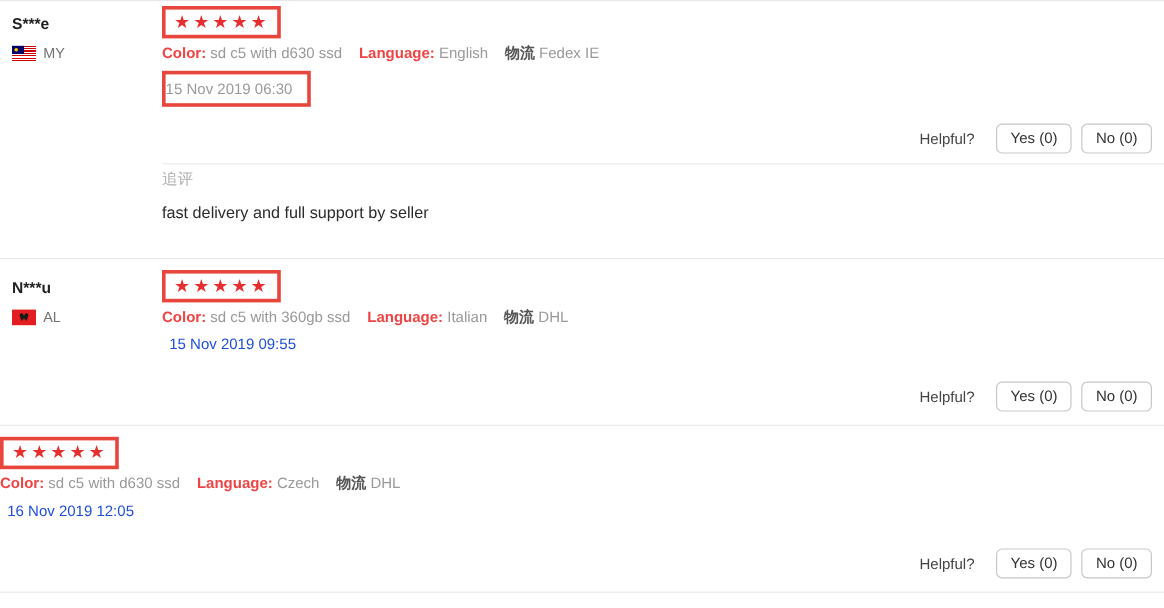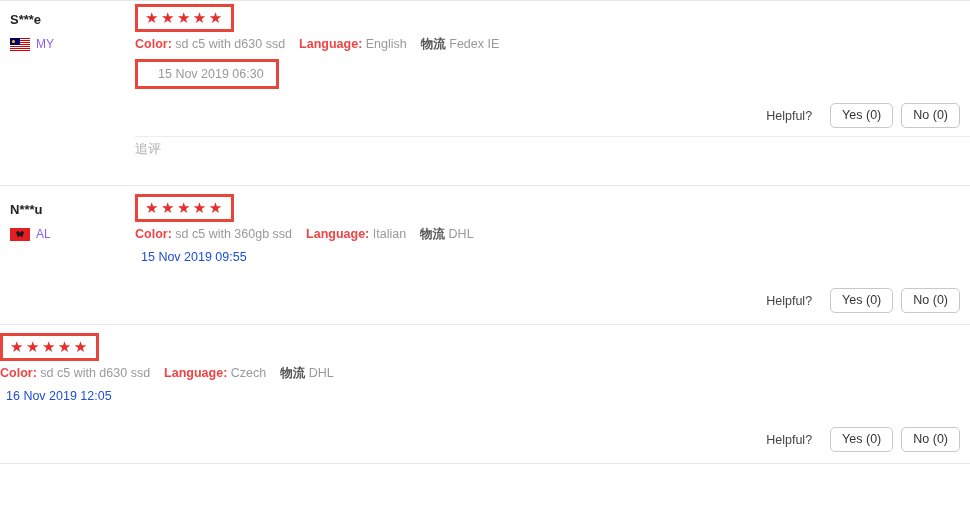--- a/index.html
+++ b/index.html
@@ -105,21 +105,21 @@
     position: absolute;
     left: 0; top: 0;
     width: 0; height: 0;
     border-top: 6.5px solid transparent;
     border-bottom: 6.5px solid transparent;
     border-left: 10px solid #11457e;
   }
   .country-code {
     margin-left: 6px;
     font-size: 12px;
-    color: #8b5cf6;
+    color: #737373;
     line-height: 13px;
   }
 
   
   .content-col {
     flex: 1 1 auto;
     position: relative;
     padding-top: 5px;
   }
 
@@ -141,21 +141,21 @@
     border: 3px solid #e8453c;
     display: inline-block;
     box-sizing: border-box;
     padding: 3px 6px 3px 7px;
     background: transparent;
   }
   .annot-date {
     border: 3px solid #e8453c;
     display: inline-block;
     box-sizing: border-box;
-    padding: 4px 12px 4px 20px;
+    padding: 4px 12px 4px 0;
   }
 
   .meta-row {
     margin-top: 6px;
     font-size: 12.5px;
     color: #999999;
     line-height: 16px;
     white-space: nowrap;
   }
   .meta-label {
@@ -263,20 +263,21 @@
       <div class="helpful-row" style="margin-top:14px;">
         <span class="helpful-label">Helpful?</span>
         <button class="vote-btn">Yes (0)</button>
         <button class="vote-btn">No (0)</button>
       </div>
     </div>
   </div>
 
   <div class="followup">
     <div class="followup-label">追评</div>
+    <div class="followup-text">fast delivery and full support by seller</div>
   </div>
 
   <div class="divider" style="margin-top:24px;"></div>
 
   <div class="review" style="height:133px;padding-top:5px;">
     <div class="user-col">
       <div class="user-name">N***u</div>
       <div class="user-country">
         <span class="flag flag-al"></span>
         <span class="country-code">AL</span>

